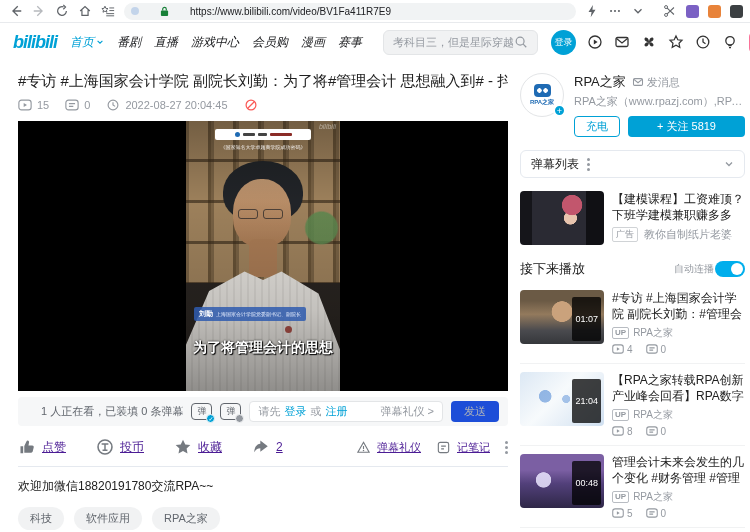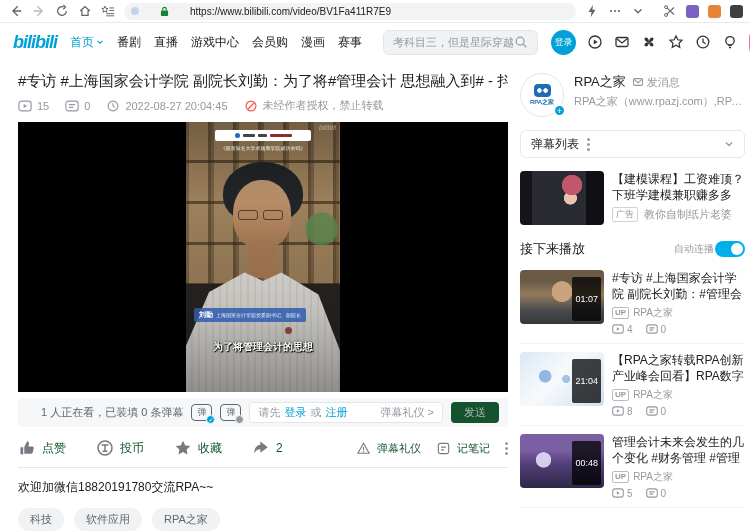--- a/index.html
+++ b/index.html
@@ -17,21 +17,21 @@
   .site-dot { width:8px; height:8px; border-radius:50%; background:#c3d4ea; flex:none; }
   .lock { color:#188038; width:9px; height:11px; }
   .url-text { color:#202124; white-space:nowrap; overflow:hidden; }
   .ext-sq { width:13px; height:13px; border-radius:3px; flex:none; }
   .vdiv { width:1px; height:14px; background:#dadce0; }
 
   
   .site-header { height:38px; display:flex; align-items:center; gap:13px; padding:0 13px; }
   .logo { color:#00a1d6; font-size:18px; font-weight:bold; font-style:italic;
     letter-spacing:-1px; flex:none; }
-  .nav { display:flex; align-items:center; gap:13px; font-size:12px; color:#18191c; }
+  .nav { display:flex; align-items:center; gap:13px; font-size:12px; color:#18191c;font-style:italic; }
   .nav-item { display:flex; align-items:center; gap:2px; white-space:nowrap; cursor:pointer; }
   .nav-item.active { color:#00a1d6; }
   .search-box { margin-left:8px; width:232px; height:25px; background:#f1f2f3;
     border:1px solid #e3e5e7; border-radius:6px; display:flex; align-items:center;
     padding:0 9px; font-size:11px; color:#9499a0; }
   .search-box .ph { flex:1; white-space:nowrap; overflow:hidden; }
   .user-area { margin-left:auto; display:flex; align-items:center; gap:11px; }
   .login-circle { width:25px; height:25px; border-radius:50%; background:#00a1d6; color:#fff;
     font-size:9px; display:flex; align-items:center; justify-content:center; flex:none; }
   .hicon { width:16px; height:16px; color:#333; }
@@ -83,44 +83,44 @@
   .top-caption { position:absolute; top:23px; left:0; width:100%; text-align:center;
     font-size:5px; color:rgba(255,255,255,.92); white-space:nowrap; }
   .watermark { position:absolute; top:2px; right:4px; font-size:7px; font-style:italic;
     color:rgba(255,255,255,.45); }
   .lower-third { position:absolute; top:186px; left:8px; max-width:140px;
     display:flex; align-items:baseline; gap:3px; background:rgba(47,92,175,.85);
     border-radius:2px; padding:2px 5px; white-space:nowrap; overflow:hidden; }
   .lt-name { font-size:7px; font-weight:bold; color:#fff; }
   .lt-title { font-size:5px; color:#e8efff; }
   .subtitle { position:absolute; top:218px; left:0; width:100%; text-align:center;
-    font-size:10px; font-weight:bold; color:#fff; white-space:nowrap;
+    font-size:14px; font-weight:bold; color:#fff; white-space:nowrap;
     text-shadow:0 0 2px #000, 1px 1px 1px #000; }
 
   .danmaku-bar { margin-top:6px; height:29px; background:#f6f7f8; border-radius:4px;
     display:flex; align-items:center; gap:8px; padding:0 9px; font-size:11px; color:#61666d; }
   .db-status { white-space:nowrap;margin-left:14px; }
   .bubble { width:21px; height:17px; border:1.4px solid #61666d; border-radius:4px;
     display:flex; align-items:center; justify-content:center; font-size:9px;
     color:#61666d; position:relative; flex:none; background:#f6f7f8; }
   .bubble .mini { position:absolute; right:-4px; bottom:-4px; width:9px; height:9px;
     border-radius:50%; display:flex; align-items:center; justify-content:center;
     font-size:6px; color:#fff; border:1px solid #f6f7f8; }
   .mini.check { background:#00a1d6; }
   .mini.gear { background:#9499a0; }
   .db-input { flex:1; height:21px; background:#fff; border:1px solid #e3e5e7;
     border-radius:4px; display:flex; align-items:center; gap:4px; padding:0 8px;
     color:#9499a0; min-width:0; }
   .db-link { color:#00a1d6; }
   .etiquette { margin-left:auto; color:#9499a0; white-space:nowrap; }
-  .send-btn { flex:none; height:21px; border:none; border-radius:4px; background:#14532d;
+  .send-btn { flex:none; height:21px; border:none; border-radius:4px; background:#1d4ed8;
     color:#aeb3b8; font-size:11px; padding:0 13px; }
 
   .action-row { height:38px; display:flex; align-items:center; gap:30px;
-    font-size:12px; color:#14532d; margin-top:2px; }
+    font-size:12px; color:#4c1d95; margin-top:2px;text-decoration:underline; }
   .act { display:flex; align-items:center; gap:6px; cursor:pointer; white-space:nowrap; }
   .aicon { width:18px; height:18px; color:#757a80; }
   .aicon.sm { width:15px; height:15px; }
   .act-right { margin-left:auto; display:flex; align-items:center; gap:15px; font-size:11px; }
   .dots-v { width:3px; }
   .dots-v i { display:block; width:3px; height:3px; border-radius:50%;
     background:#9499a0; margin:2px 0; }
 
   .sep { border-top:1px solid #e5e9ef; }
   .desc { margin:11px 0 12px; font-size:12px; color:#212121; }
@@ -335,21 +335,20 @@
       <svg class="sicon" viewBox="0 0 16 16">
           <circle cx="8" cy="8" r="5.6" fill="none" stroke="currentColor" stroke-width="1.3"></circle>
           <path d="M8 4.8 V8 L10.4 9.6" fill="none" stroke="currentColor" stroke-width="1.3"></path>
         </svg>
       <span>2022-08-27 20:04:45</span>
       <span class="gap"></span>
       <svg class="sicon forbid" viewBox="0 0 16 16">
           <circle cx="8" cy="8" r="5.6" fill="none" stroke="currentColor" stroke-width="1.4"></circle>
           <path d="M4.3 11.7 L11.7 4.3" stroke="currentColor" stroke-width="1.4"></path>
         </svg>
-      <span>未经作者授权，禁止转载</span>
     </div>
 
     <div class="player">
       <div class="video-content">
         <div class="bookshelf"></div>
         <div class="hair"></div>
         <div class="face"></div>
         <div class="glasses">
             <span class="lens"></span>
             <span class="lens"></span>
@@ -466,20 +465,24 @@
           <span class="up-name">RPA之家</span>
           <span class="msg">
             <svg class="micon" viewBox="0 0 16 16">
                 <rect x="2" y="3.5" width="12" height="9" rx="1.5" fill="none" stroke="currentColor" stroke-width="1.4"></rect>
                 <path d="M2.5 4.5 L8 9 L13.5 4.5" fill="none" stroke="currentColor" stroke-width="1.4"></path>
               </svg>
             <span>发消息</span>
           </span>
         </div>
         <div class="up-bio">RPA之家（www.rpazj.com）,RPA培训第一品牌...</div>
+        <div class="up-btns">
+          <button class="btn-charge">充电</button>
+          <button class="btn-follow">+ 关注 5819</button>
+        </div>
       </div>
     </div>
 
     <div class="danmu-panel">
       <span>弹幕列表</span>
       <span class="dots-v">
           <i></i>
           <i></i>
           <i></i>
         </span>

